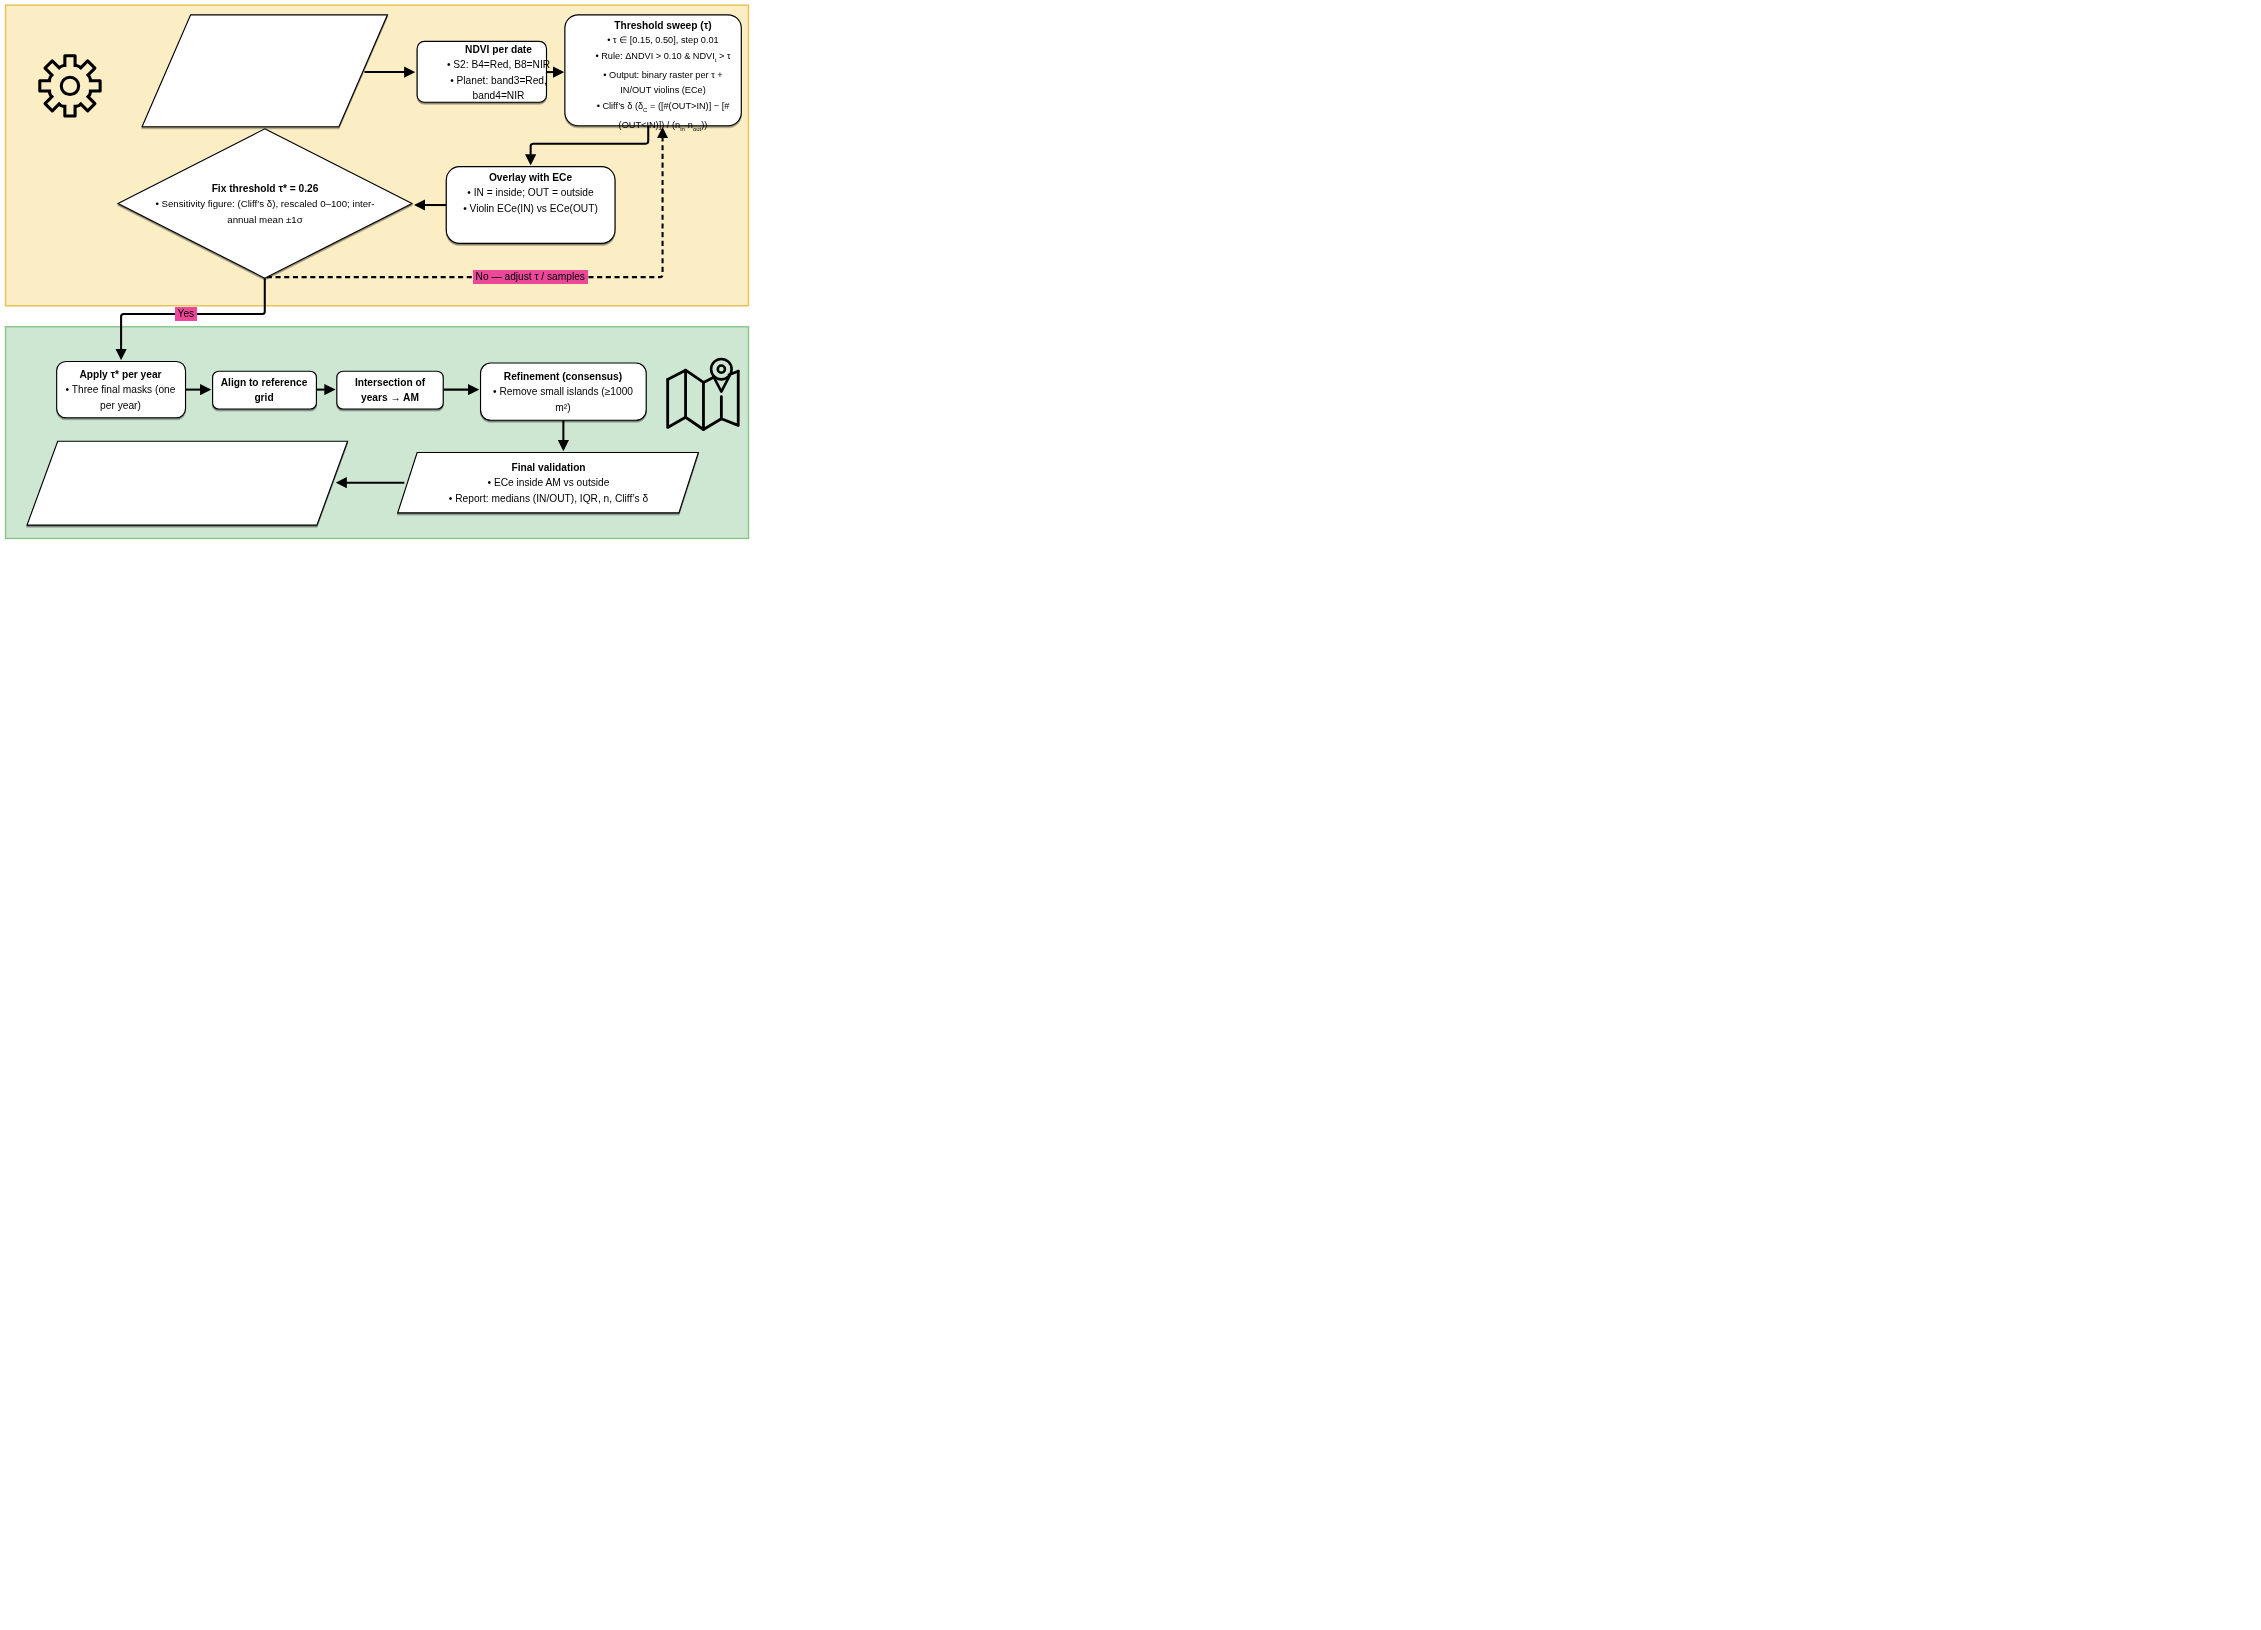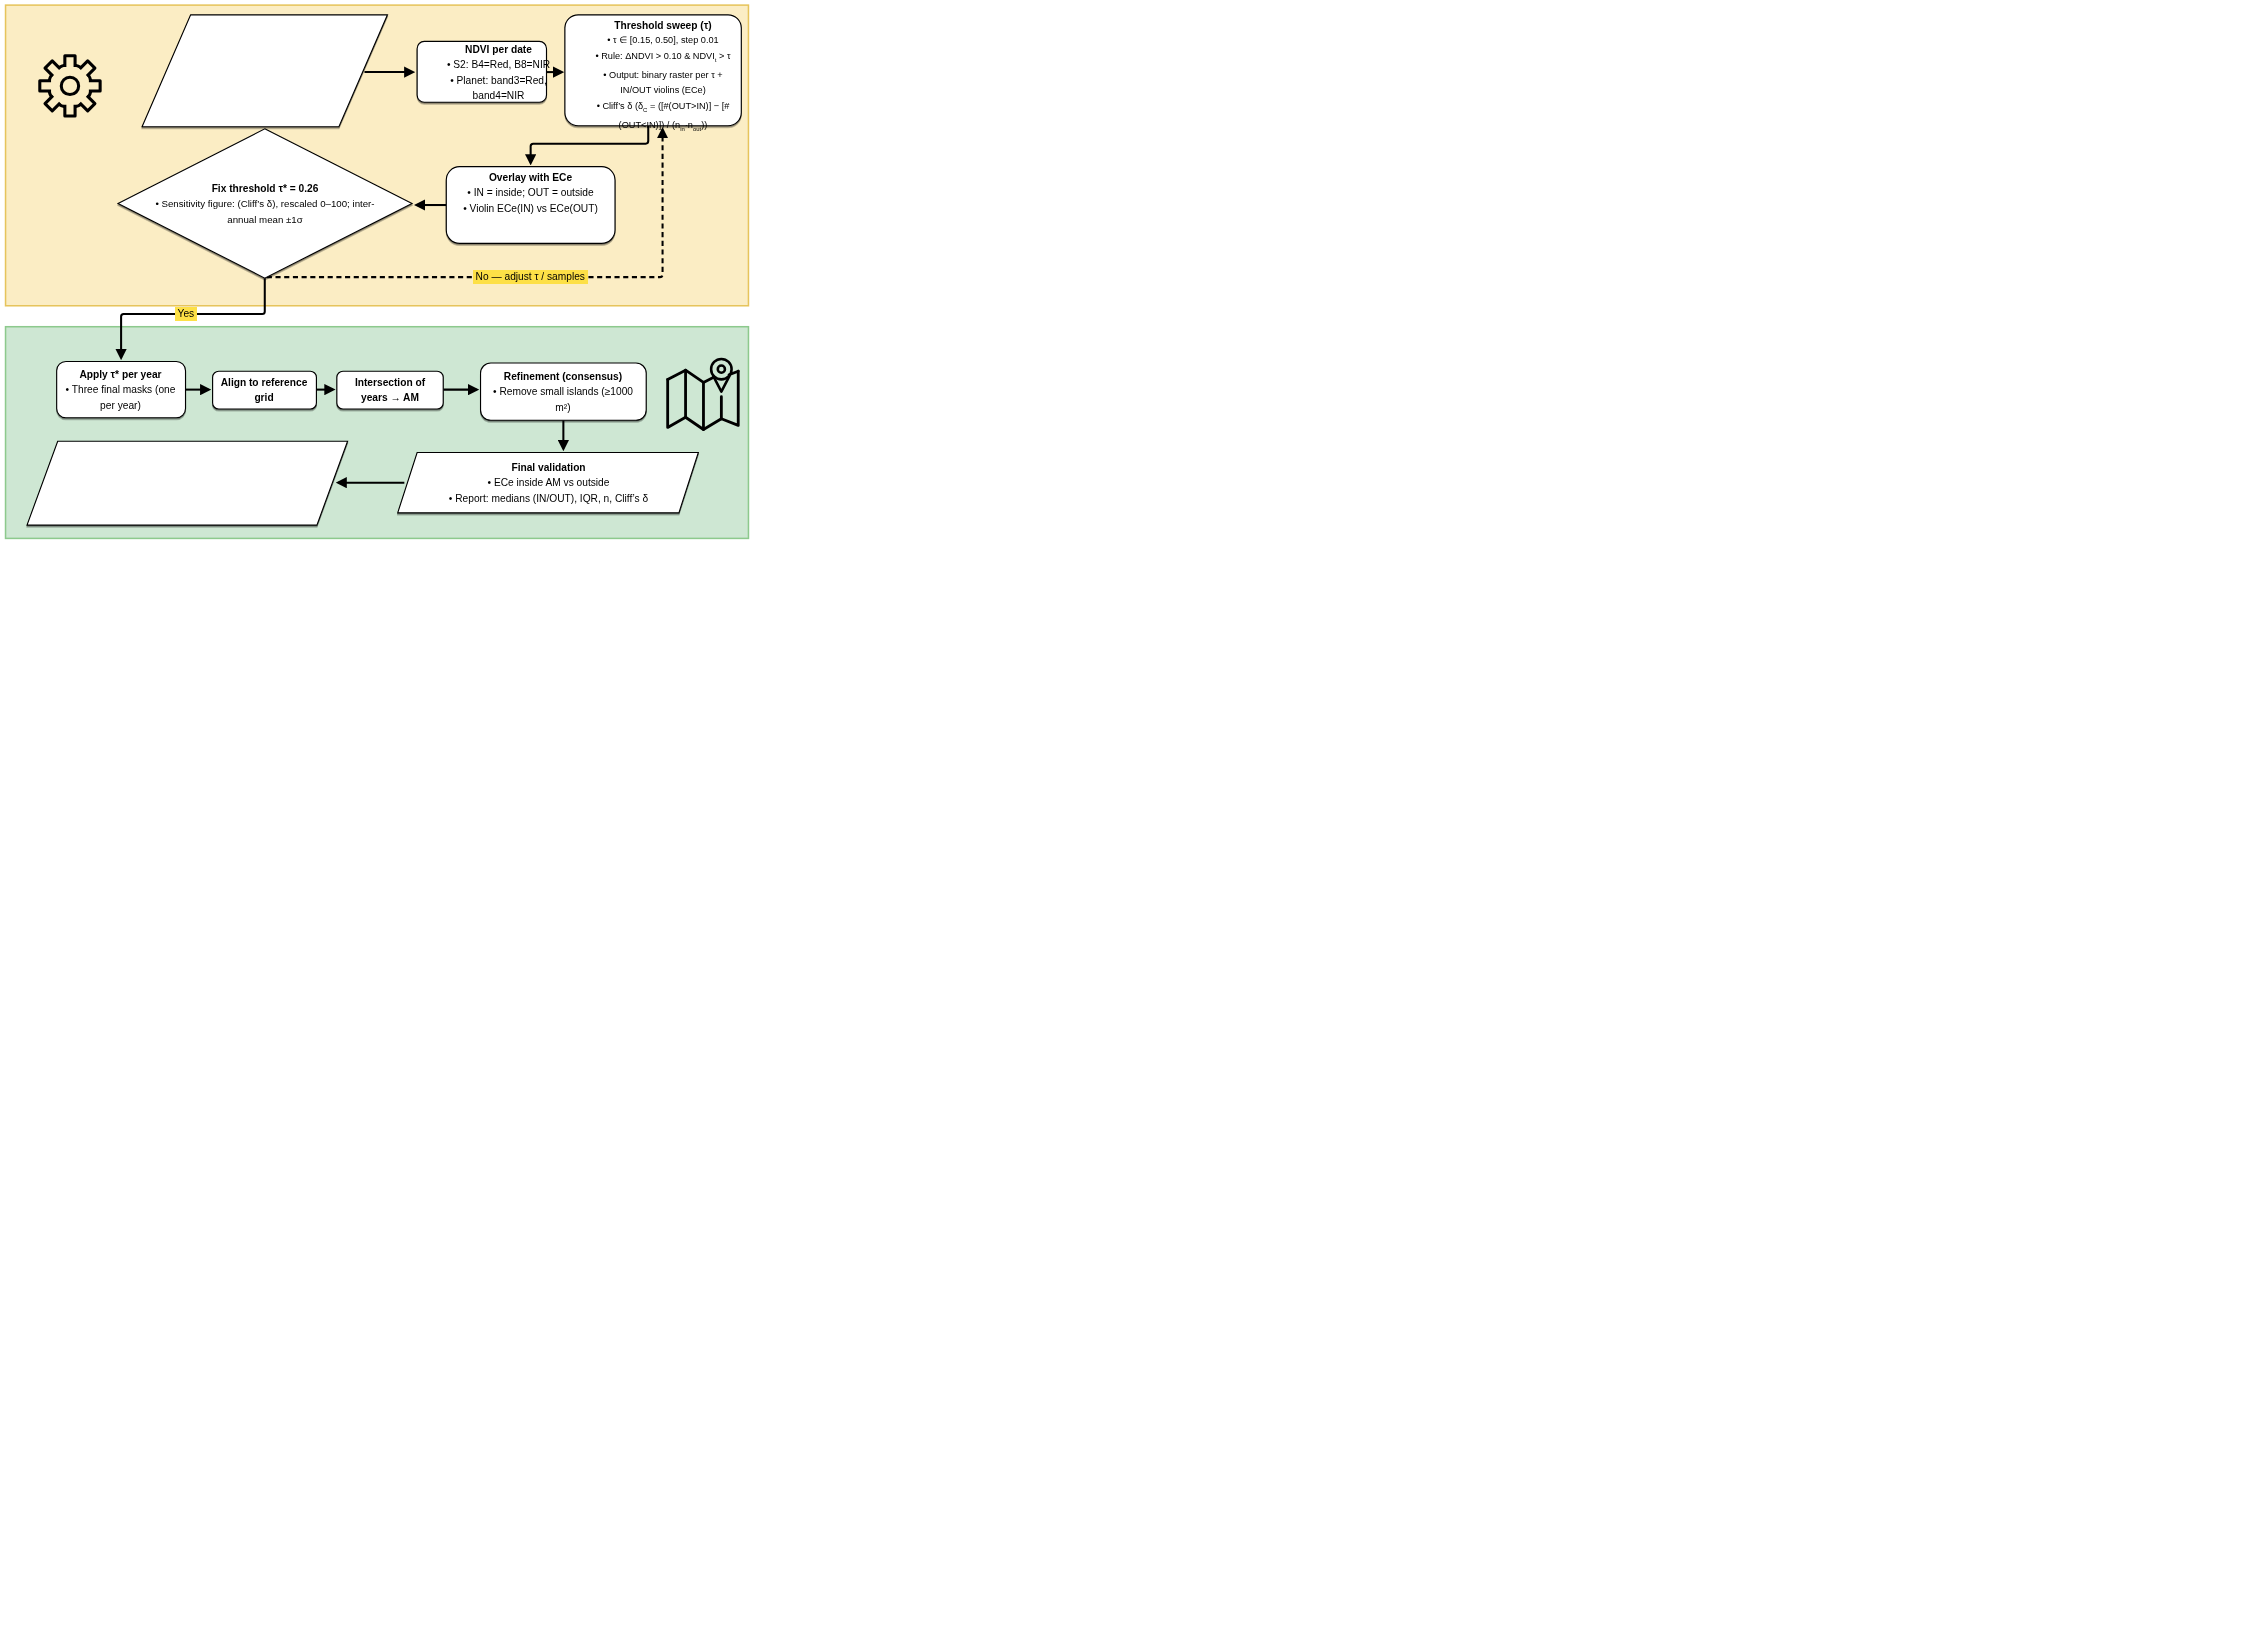--- a/index.html
+++ b/index.html
@@ -10,21 +10,21 @@
   .stage svg{position:absolute;left:0;top:0;}
   .nodetext{
     position:absolute;text-align:center;line-height:15.4px;font-size:10.2px;
   }
   .nodetext .title{font-weight:bold;white-space:nowrap;}
   .nodetext .line{white-space:nowrap;}
   .fs18{font-size:9.2px;}
   .fs19{font-size:9.7px;}
   sub{font-size:0.65em;}
   .edge-label{
-    position:absolute;font-size:10.2px;line-height:14.3px;background:#fde047;
+    position:absolute;font-size:10.2px;line-height:14.3px;background:#ec4899;
     padding:0 2.6px;white-space:nowrap;text-align:center;
   }
 </style>
 </head>
 <body>
 
 <div class="stage">
 
   <svg width="754" height="543" viewBox="0 0 1473 1062">
     <defs>

